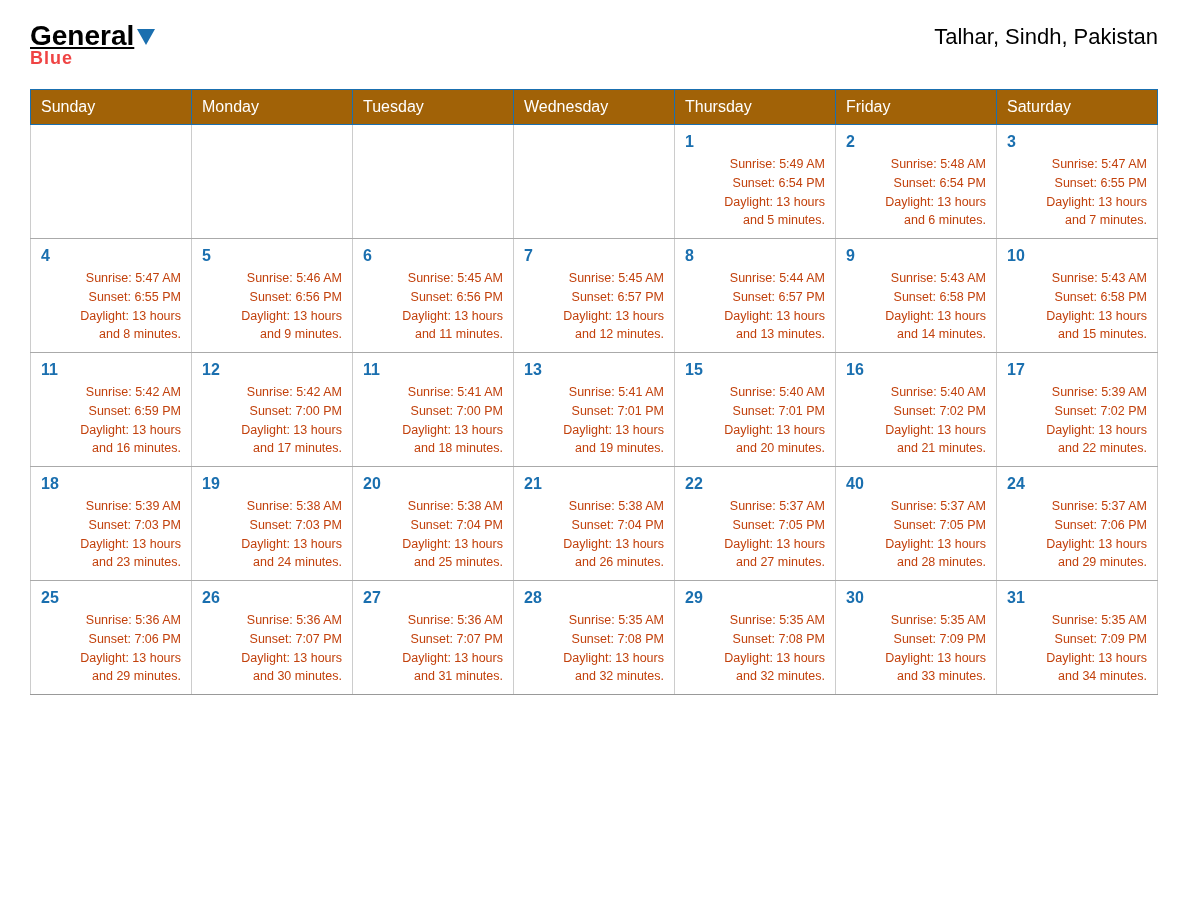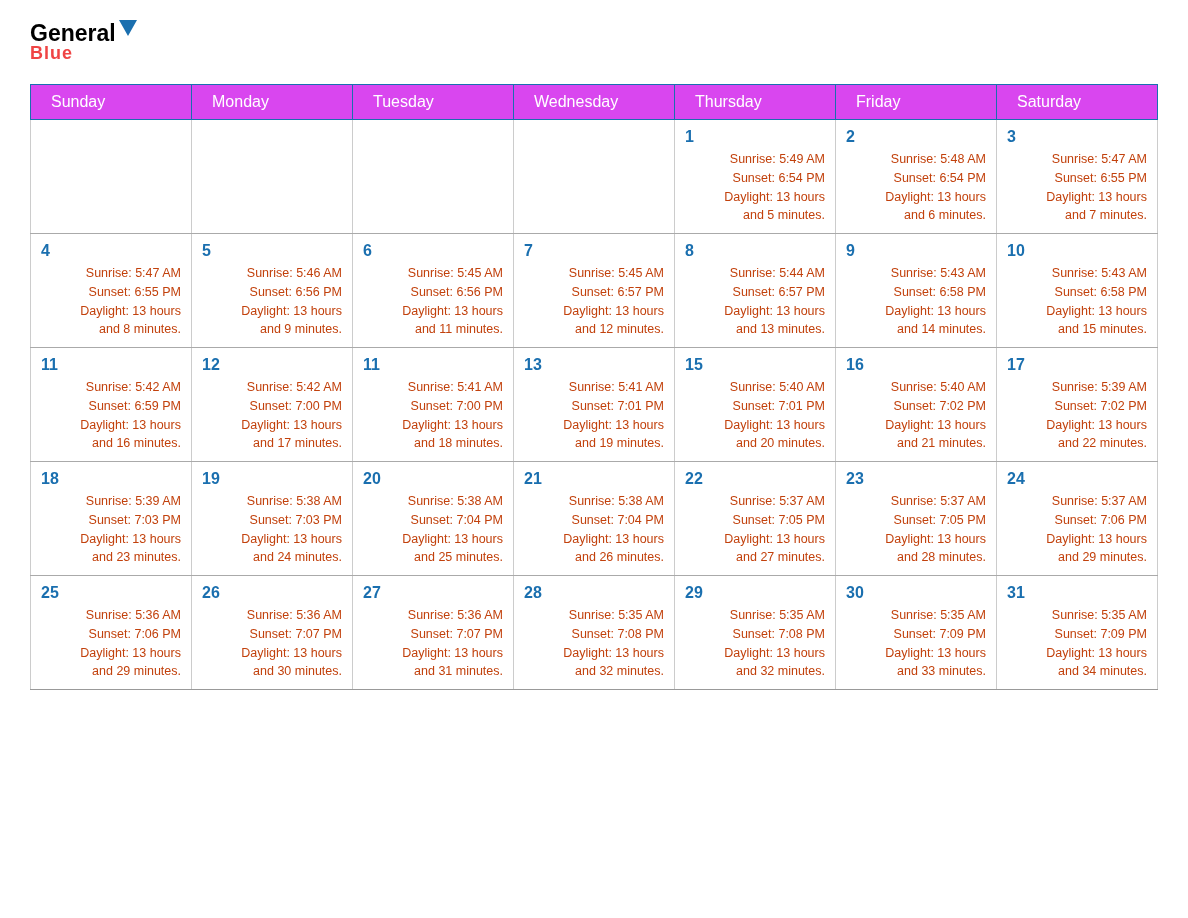--- a/index.html
+++ b/index.html
@@ -16,24 +16,25 @@
       align-items: flex-start;
       margin-bottom: 20px;
     }
     .logo {
       display: flex;
       flex-direction: column;
       align-items: flex-start;
     }
     .logo-text {
       display: flex;
-      align-items: flex-start;
-      font-size: 23px;
+      align-items: center;
+      font-size: 28px;
       font-weight: bold;
       color: #000;
+      text-decoration: underline;
     }
     .logo-general { color: #000; }
     .logo-underline {
       color: #ef4444;
       font-size: 18px;
       font-weight: bold;
       margin-top: -4px;
       letter-spacing: 1px;
     }
     .title-section {
@@ -49,24 +50,24 @@
       font-size: 22px;
       color: #000;
       margin-top: 4px;
     }
     .calendar {
       width: 100%;
       border-collapse: collapse;
       border: 1px solid #999;
     }
     .calendar th {
-      background-color: #d946ef;
+      background-color: #a16207;
       color: #fff;
       text-align: left;
-      padding: 8px 20px;
+      padding: 8px 10px;
       font-size: 16px;
       font-weight: normal;
       border: 1px solid #1a6faf;
     }
     .calendar td {
       vertical-align: top;
       padding: 8px 10px;
       border: 1px solid #ccc;
       width: calc(100% / 7);
       min-height: 100px;
@@ -101,20 +102,21 @@
 
 <div class="header">
   <div class="logo">
     <div class="logo-text">
       <span class="logo-general">General</span>
       <span style="display:inline-block; width:0; height:0; border-left:9px solid transparent; border-right:9px solid transparent; border-top:16px solid #1a6faf; margin-left:3px; margin-bottom:-2px;"></span>
     </div>
     <div class="logo-underline">Blue</div>
   </div>
   <div class="title-section">
+    <div class="location">Talhar, Sindh, Pakistan</div>
   </div>
 </div>
 
 <table class="calendar">
   <thead>
     <tr>
       <th>Sunday</th>
       <th>Monday</th>
       <th>Tuesday</th>
       <th>Wednesday</th>
@@ -217,21 +219,21 @@
         </td>
         <td>
           <span class="day-num">21</span>
           <div class="day-info">Sunrise: 5:38 AM<br>Sunset: 7:04 PM<br>Daylight: 13 hours<br>and 26 minutes.</div>
         </td>
         <td>
           <span class="day-num">22</span>
           <div class="day-info">Sunrise: 5:37 AM<br>Sunset: 7:05 PM<br>Daylight: 13 hours<br>and 27 minutes.</div>
         </td>
         <td>
-          <span class="day-num">23</span>
+          <span class="day-num">40</span>
           <div class="day-info">Sunrise: 5:37 AM<br>Sunset: 7:05 PM<br>Daylight: 13 hours<br>and 28 minutes.</div>
         </td>
         <td>
           <span class="day-num">24</span>
           <div class="day-info">Sunrise: 5:37 AM<br>Sunset: 7:06 PM<br>Daylight: 13 hours<br>and 29 minutes.</div>
         </td>
       </tr>
       <tr>
         <td>
           <span class="day-num">25</span>

